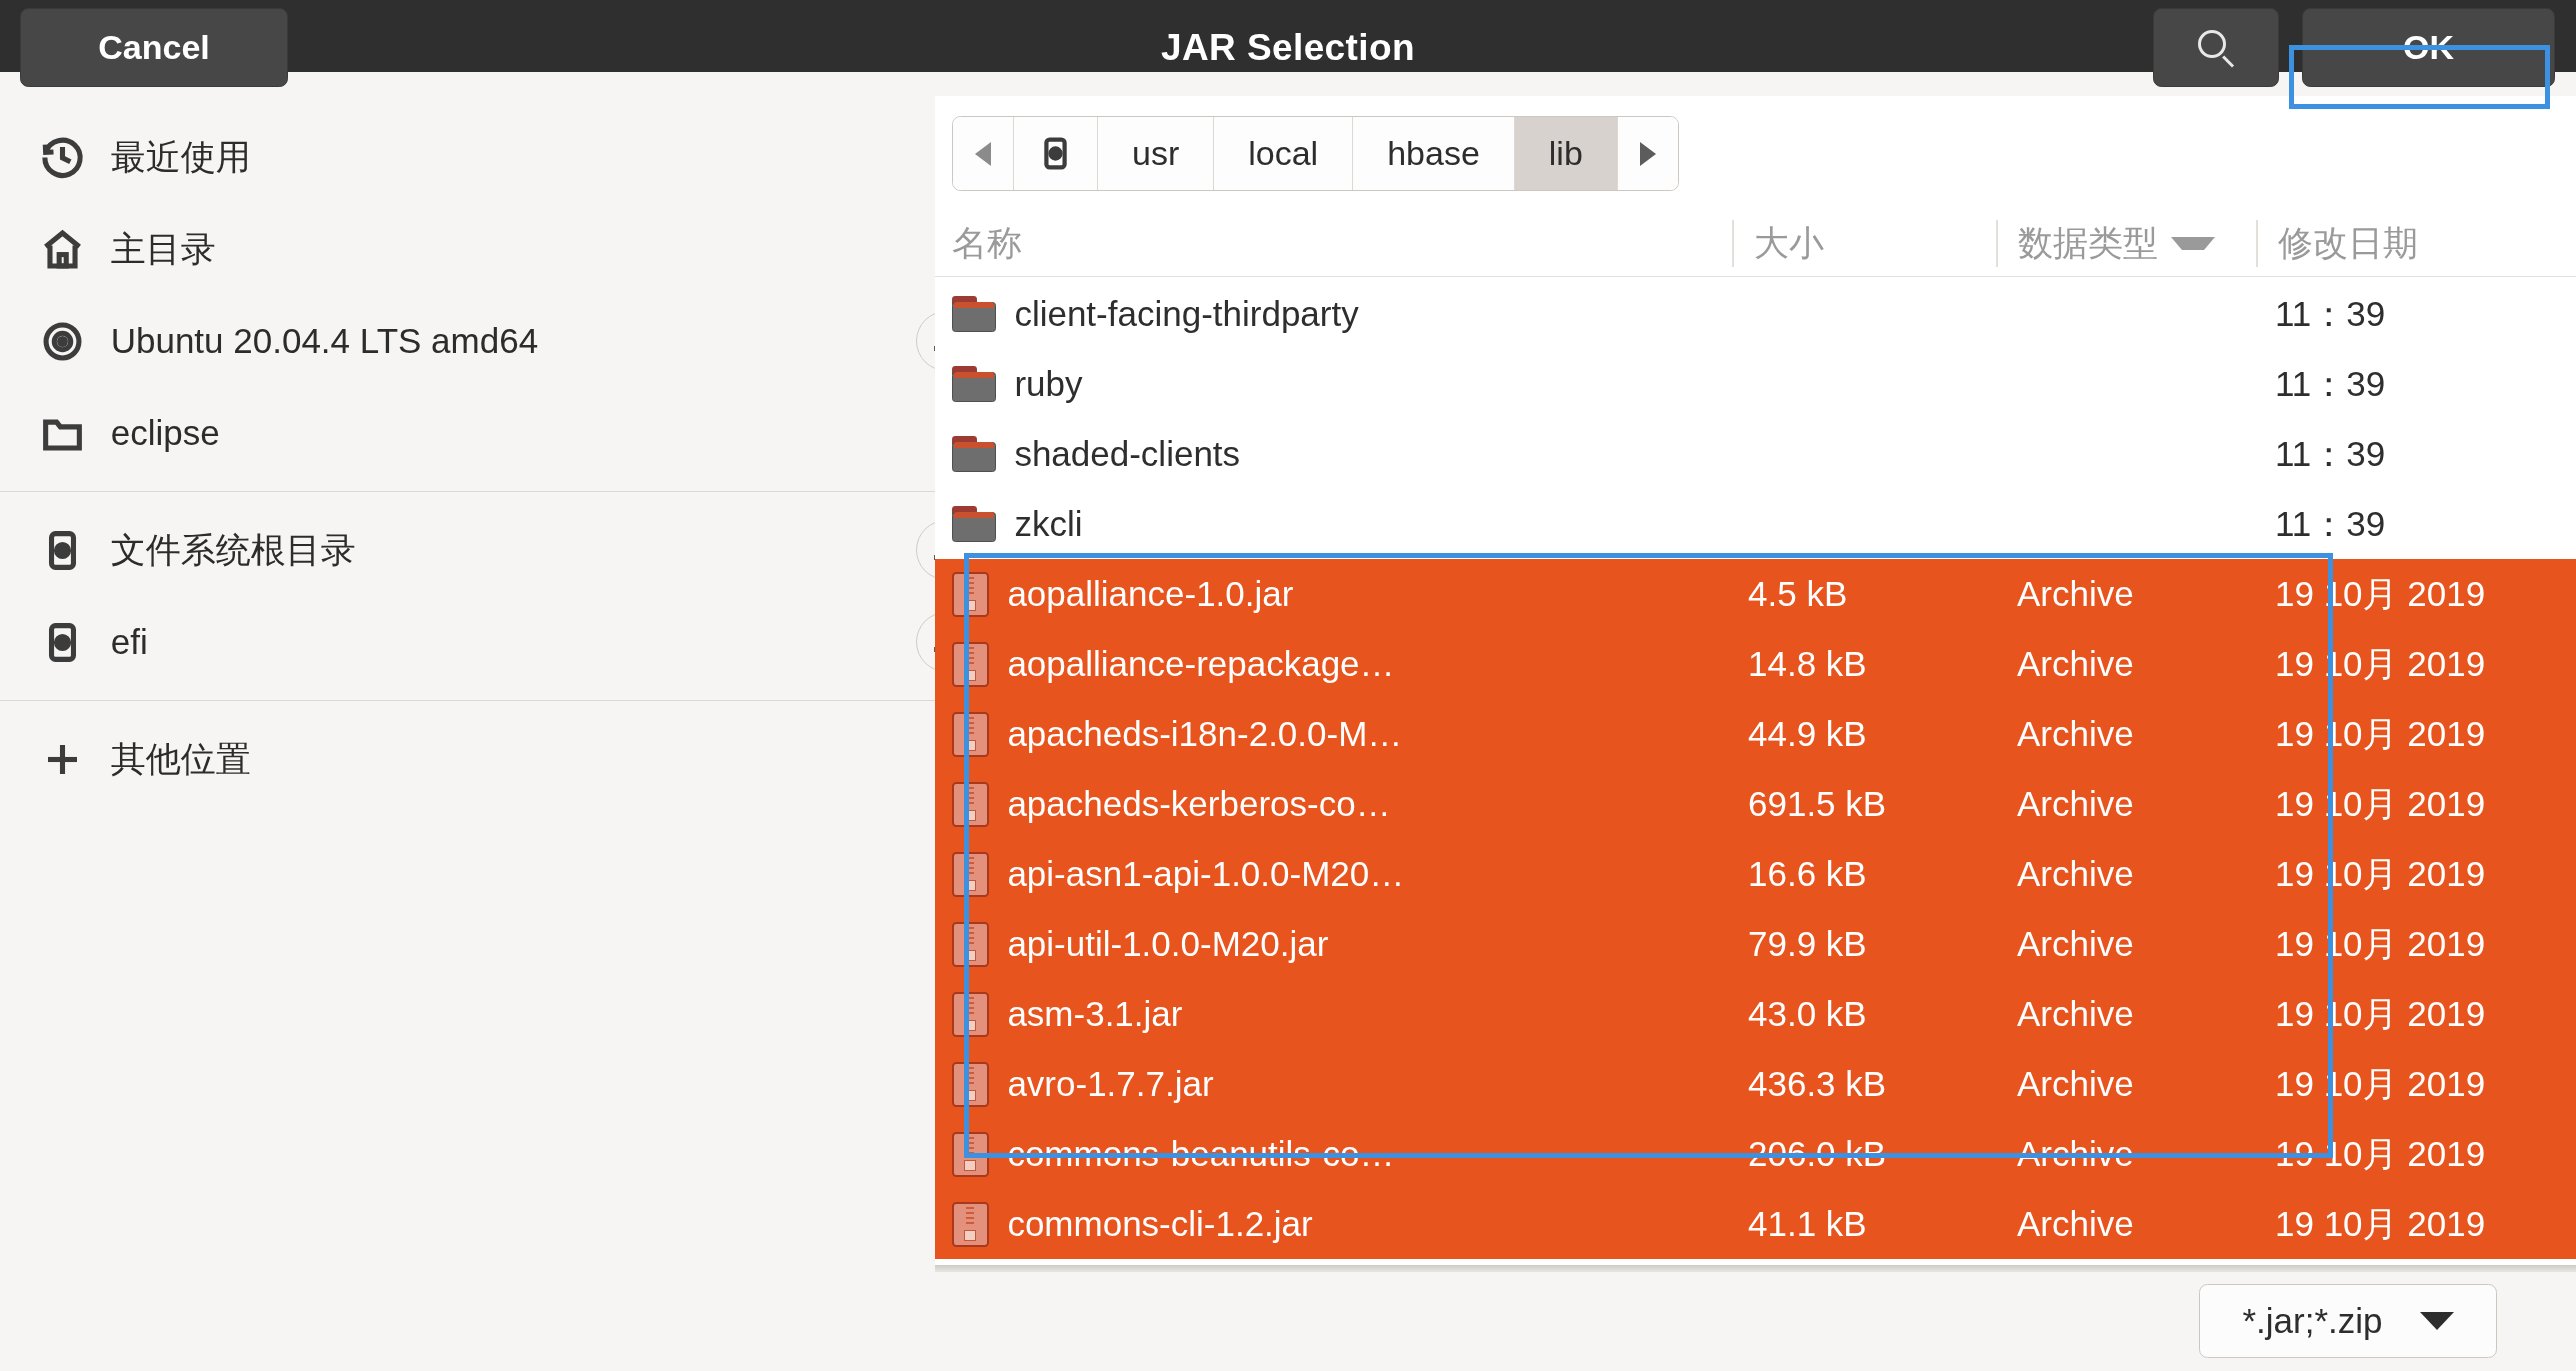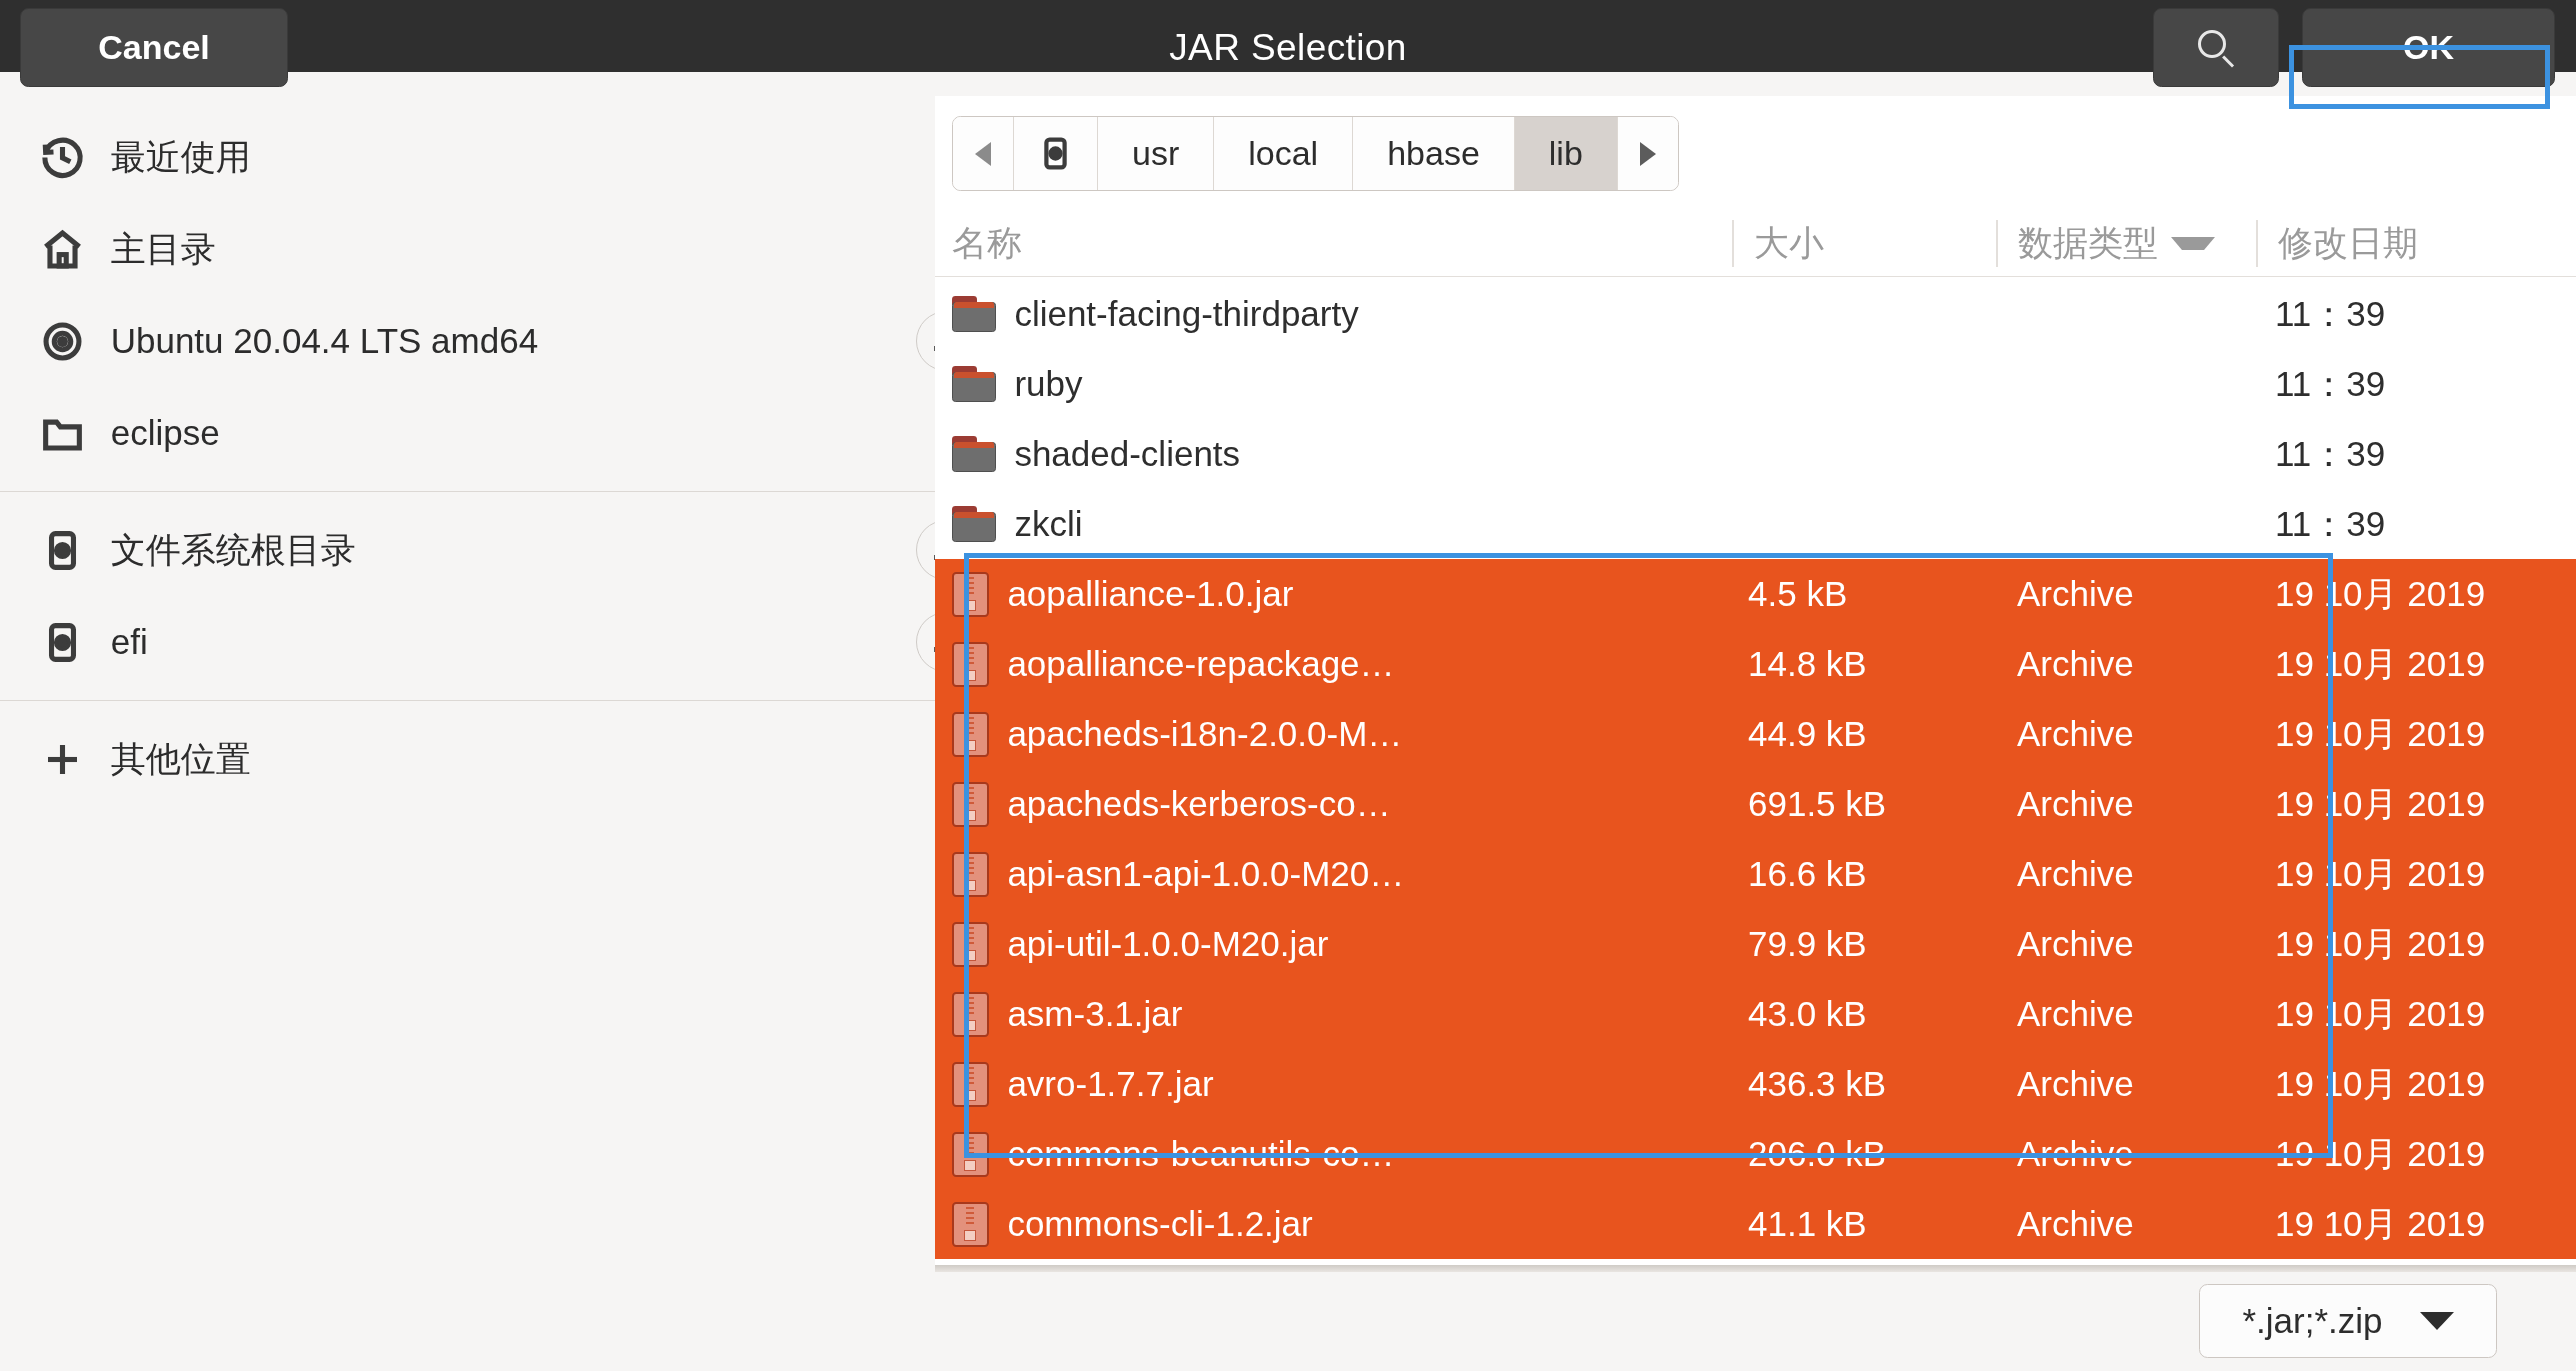--- a/index.html
+++ b/index.html
@@ -20,21 +20,21 @@
   .tb-btn{
     background:#474747; border:0.8px solid #3a3a3a; border-radius:8.4px;
     color:#ffffff; font-size:34px; font-weight:600;
     display:flex; align-items:center; justify-content:center;
     cursor:pointer;
   }
   #cancel-btn{ position:absolute; left:20px; top:8.4px; width:268px; height:79px; }
   #title-text{
     position:absolute; left:0; top:0; width:2576px; height:96px;
     display:flex; align-items:center; justify-content:center;
-    color:#ffffff; font-size:37px; font-weight:normal; letter-spacing:0.4px;
+    color:#ffffff; font-size:37px; font-weight:bold; letter-spacing:0.4px;
     pointer-events:none;
   }
   #search-btn{ position:absolute; left:2153px; top:8.4px; width:126px; height:79px; }
   #ok-btn{ position:absolute; left:2302px; top:8.4px; width:253px; height:79px; }
   .mag{ width:40px; height:40px; position:relative; }
   .mag i{
     position:absolute; left:1.7px; top:1.7px; width:28px; height:28px;
     border:3.4px solid #e8e8e8; border-radius:50%;
   }
   .mag b{

